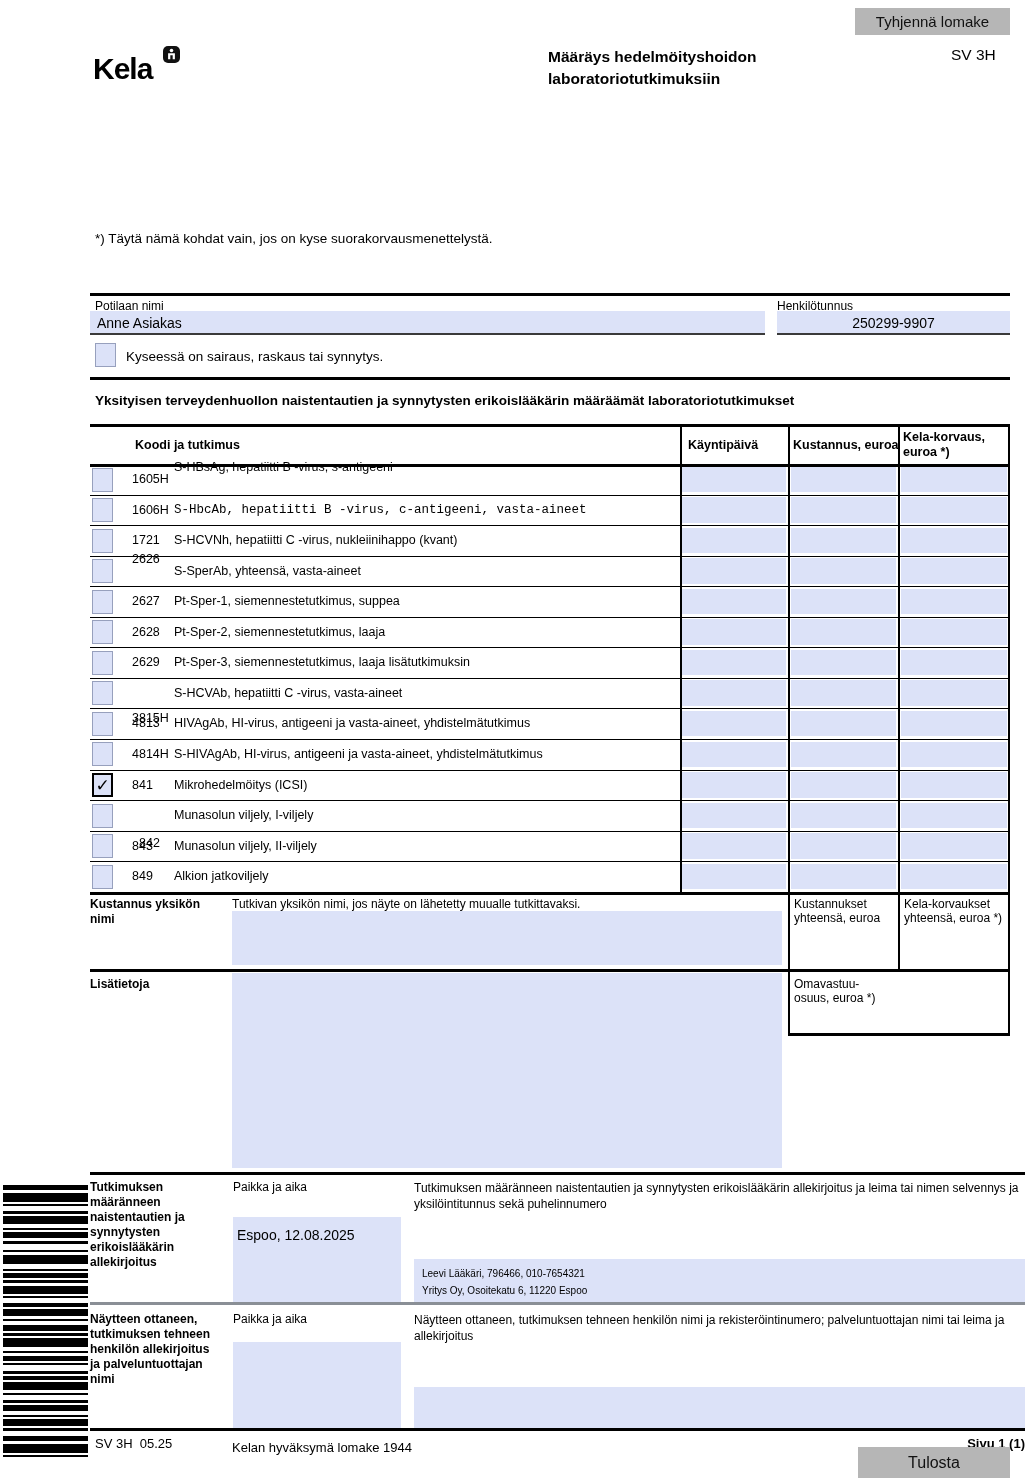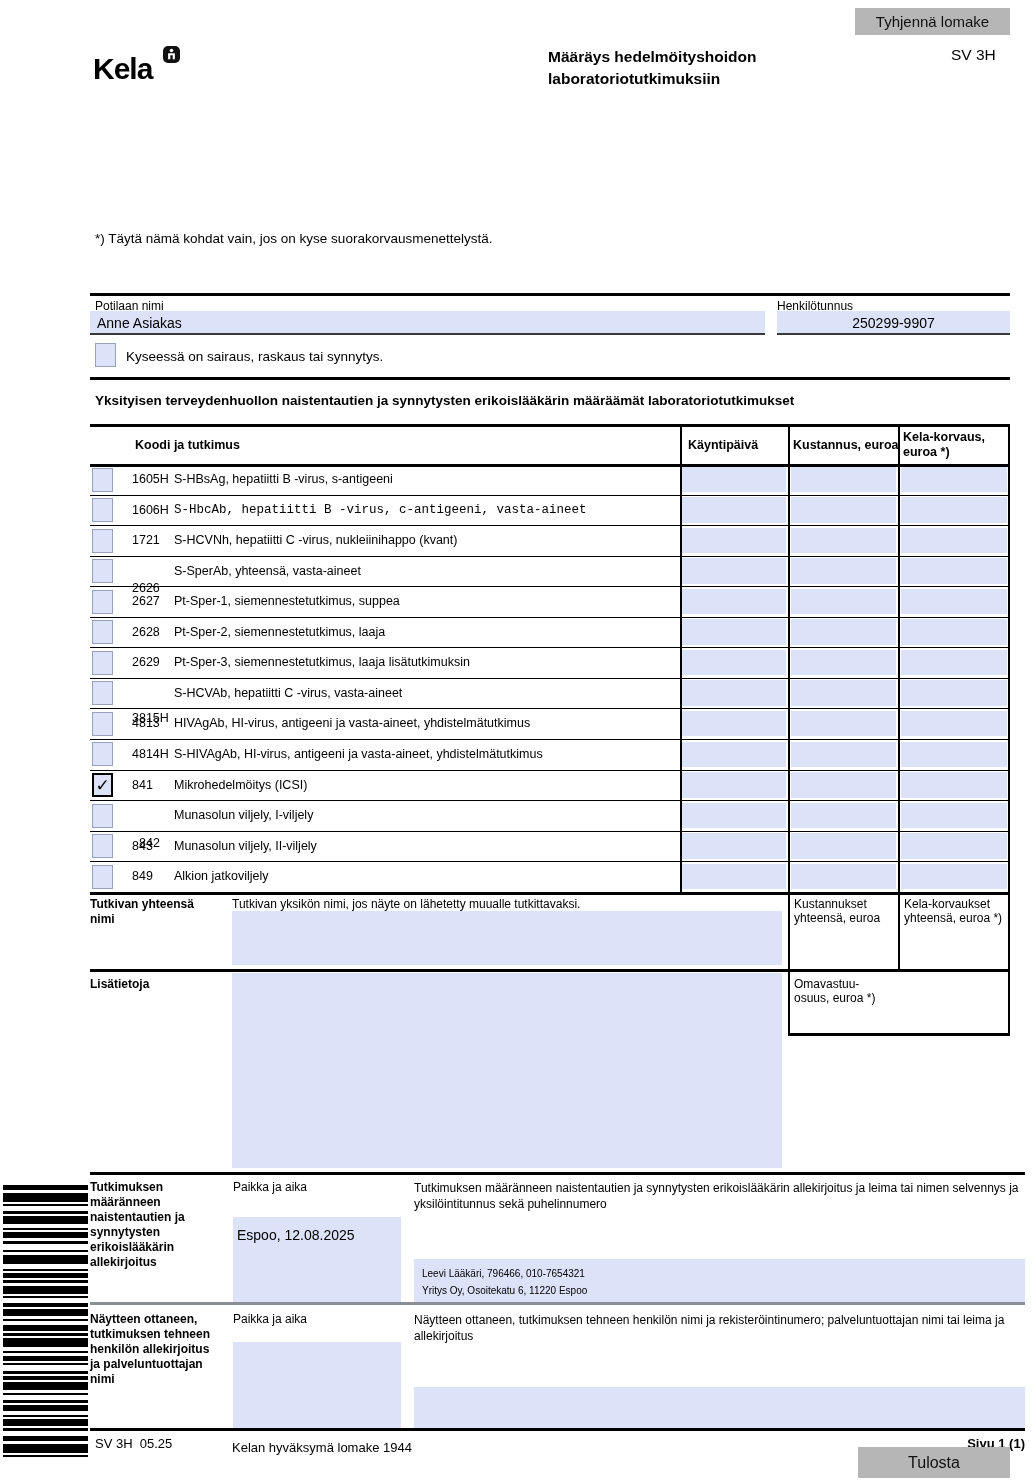--- a/index.html
+++ b/index.html
@@ -72,21 +72,21 @@
   <div class="abs hdr" style="left:135px;top:438px;">Koodi ja tutkimus</div>
   <div class="abs hdr" style="left:688px;top:438px;">Käyntipäivä</div>
   <div class="abs hdr" style="left:793px;top:438px;">Kustannus, euroa</div>
   <div class="abs hdr" style="left:903px;top:430px;width:100px;">Kela-korvaus, euroa *)</div>
 
   <div id="test-rows">
       <div>
         <div class="abs" style="left: 90px; top: 494.6px; width: 920px; height: 1px; background: rgb(0, 0, 0);"></div>
         <div class="cbox" style="left: 92px; top: 467.5px;"></div>
         <div class="rowtxt" style="left: 132px; top: 464px;">1605H</div>
-        <div class="rowtxt" style="left: 174px; top: 464px;">S-HBsAg, hepatiitti B -virus, s-antigeeni</div>
+        <div class="rowtxt" style="left: 174px; top: 452px;">S-HBsAg, hepatiitti B -virus, s-antigeeni</div>
         <div class="cell" style="left: 682px; top: 466.5px; width: 104px; height: 25.6px; font-size: 12px; line-height: 25.6px; text-align: center;"></div>
         <div class="cell" style="left: 791px; top: 466.5px; width: 105px; height: 25.6px; font-size: 12px; line-height: 25.6px; text-align: center;"></div>
         <div class="cell" style="left: 901px; top: 466.5px; width: 106px; height: 25.6px; font-size: 12px; line-height: 25.6px; text-align: center;"></div>
       </div>
       <div>
         <div class="abs" style="left: 90px; top: 525.1px; width: 920px; height: 1px; background: rgb(0, 0, 0);"></div>
         <div class="cbox" style="left: 92px; top: 498.05px;"></div>
         <div class="rowtxt" style="left: 132px; top: 494.55px;">1606H</div>
         <div class="rowtxt" style="left: 174px; top: 494.55px; font-family: Liberation Mono, monospace;">S-HbcAb, hepatiitti B -virus, c-antigeeni, vasta-aineet</div>
         <div class="cell" style="left: 682px; top: 497.1px; width: 104px; height: 25.6px; font-size: 12px; line-height: 25.6px; text-align: center;"></div>
@@ -98,21 +98,21 @@
         <div class="cbox" style="left: 92px; top: 528.6px;"></div>
         <div class="rowtxt" style="left: 132px; top: 525.1px;">1721</div>
         <div class="rowtxt" style="left: 174px; top: 525.1px;">S-HCVNh, hepatiitti C -virus, nukleiinihappo (kvant)</div>
         <div class="cell" style="left: 682px; top: 527.6px; width: 104px; height: 25.6px; font-size: 12px; line-height: 25.6px; text-align: center;"></div>
         <div class="cell" style="left: 791px; top: 527.6px; width: 105px; height: 25.6px; font-size: 12px; line-height: 25.6px; text-align: center;"></div>
         <div class="cell" style="left: 901px; top: 527.6px; width: 106px; height: 25.6px; font-size: 12px; line-height: 25.6px; text-align: center;"></div>
       </div>
       <div>
         <div class="abs" style="left: 90px; top: 586.2px; width: 920px; height: 1px; background: rgb(0, 0, 0);"></div>
         <div class="cbox" style="left: 92px; top: 559.15px;"></div>
-        <div class="rowtxt" style="left: 132px; top: 573px;">2626</div>
+        <div class="rowtxt" style="left: 132px; top: 544px;">2626</div>
         <div class="rowtxt" style="left: 174px; top: 555.65px;">S-SperAb, yhteensä, vasta-aineet</div>
         <div class="cell" style="left: 682px; top: 558.1px; width: 104px; height: 25.6px; font-size: 12px; line-height: 25.6px; text-align: center;"></div>
         <div class="cell" style="left: 791px; top: 558.1px; width: 105px; height: 25.6px; font-size: 12px; line-height: 25.6px; text-align: center;"></div>
         <div class="cell" style="left: 901px; top: 558.1px; width: 106px; height: 25.6px; font-size: 12px; line-height: 25.6px; text-align: center;"></div>
       </div>
       <div>
         <div class="abs" style="left: 90px; top: 616.8px; width: 920px; height: 1px; background: rgb(0, 0, 0);"></div>
         <div class="cbox" style="left: 92px; top: 589.7px;"></div>
         <div class="rowtxt" style="left: 132px; top: 586.2px;">2627</div>
         <div class="rowtxt" style="left: 174px; top: 586.2px;">Pt-Sper-1, siemennestetutkimus, suppea</div>
@@ -197,21 +197,21 @@
         <div class="cbox" style="left: 92px; top: 864.65px;"></div>
         <div class="rowtxt" style="left: 132px; top: 861.15px;">849</div>
         <div class="rowtxt" style="left: 174px; top: 861.15px;">Alkion jatkoviljely</div>
         <div class="cell" style="left: 682px; top: 863.7px; width: 104px; height: 25.6px; font-size: 12px; line-height: 25.6px; text-align: center;"></div>
         <div class="cell" style="left: 791px; top: 863.7px; width: 105px; height: 25.6px; font-size: 12px; line-height: 25.6px; text-align: center;"></div>
         <div class="cell" style="left: 901px; top: 863.7px; width: 106px; height: 25.6px; font-size: 12px; line-height: 25.6px; text-align: center;"></div>
       </div>
     </div>
 
   <div class="hline" style="left:90px;top:892px;width:920px;"></div>
-  <div class="abs sig-label" style="left:90px;top:897px;width:125px;">Tutkivan yhteensä nimi</div>
+  <div class="abs sig-label" style="left:90px;top:897px;width:125px;">Kustannus yksikön nimi</div>
   <div class="abs lbl" style="left:232px;top:897px;">Tutkivan yksikön nimi, jos näyte on lähetetty muualle tutkittavaksi.</div>
   <div class="abs field" style="left:232px;top:911px;width:550px;height:54px;font-size:13px;padding:3px 6px;box-sizing:border-box;"></div>
   <div class="abs lbl" style="left:794px;top:897px;width:96px;">Kustannukset yhteensä, euroa</div>
   <div class="abs lbl" style="left:904px;top:897px;width:102px;">Kela-korvaukset yhteensä, euroa *)</div>
   <div class="hline" style="left:90px;top:969px;width:920px;"></div>
 
   <div class="abs sig-label" style="left:90px;top:977px;">Lisätietoja</div>
   <div class="abs field" style="left:232px;top:973px;width:550px;height:195px;font-size:13px;padding:3px 6px;box-sizing:border-box;"></div>
   <div class="vline" style="left:788px;top:969px;height:66px;"></div>
   <div class="hline" style="left:788px;top:1033px;width:222px;"></div>

